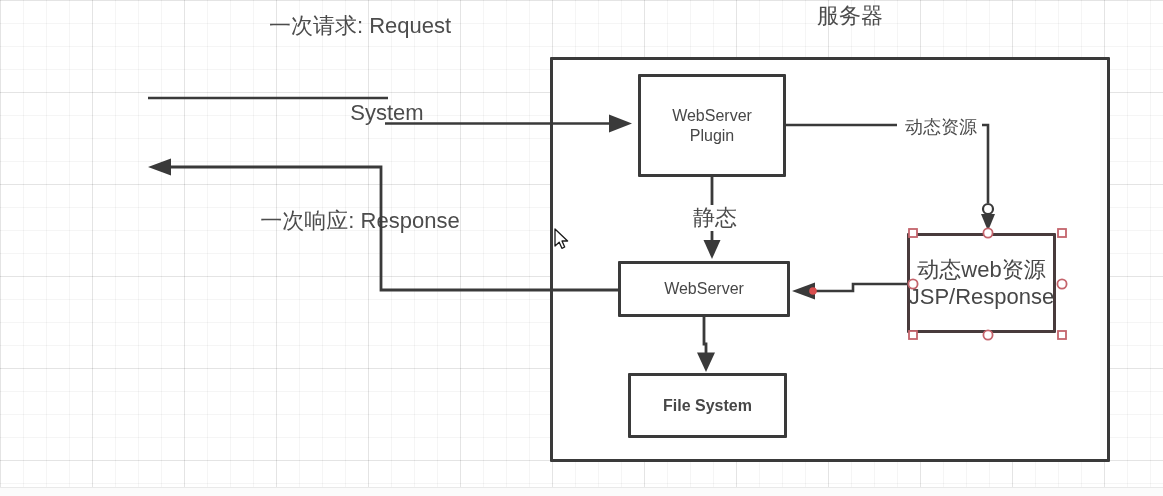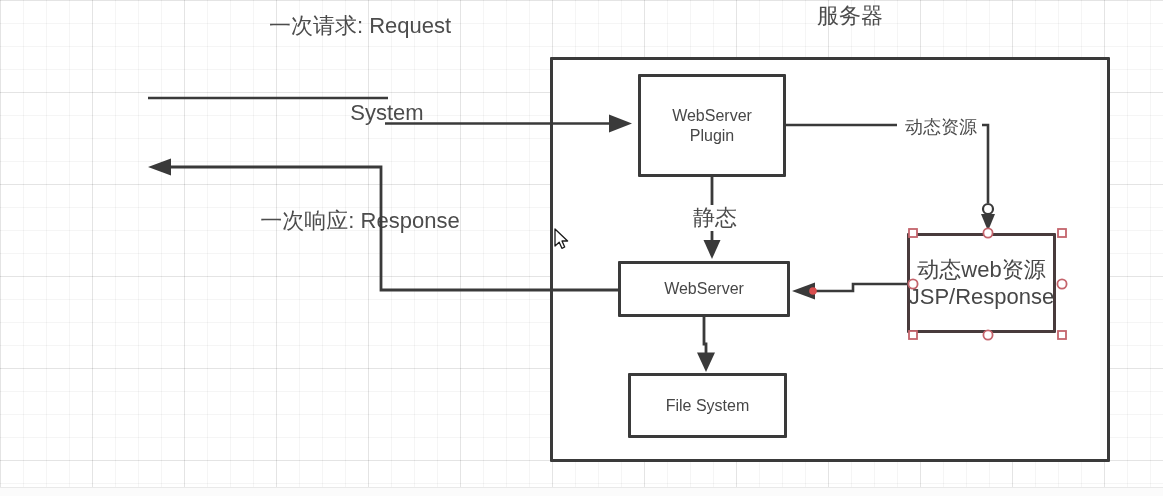--- a/index.html
+++ b/index.html
@@ -119,21 +119,21 @@
     <span>
       <span class="nlabel" style="display:block">WebServer</span>
       <span class="nlabel" style="display:block">Plugin</span>
     </span>
   </div>
 
   <div class="node fs20" style="left:618px; top:261px; width:172px; height:56px;">
     <span class="nlabel">WebServer</span>
   </div>
 
-  <div class="node fs20" style="left:628px; top:373px; width:159px; height:65px;">
+  <div class="node fs20" style="left:628px; top:373px; width:159px; height:65px;font-weight:bold;">
     <span class="nlabel">File System</span>
   </div>
 
   <div class="node fs19 jsp-selected" style="left:907px; top:233px; width:149px; height:100px;">
     <span>
       <span class="nlabel" style="display:block">动态web资源</span>
       <span class="nlabel" style="display:block">JSP/Response</span>
     </span>
   </div>
 

